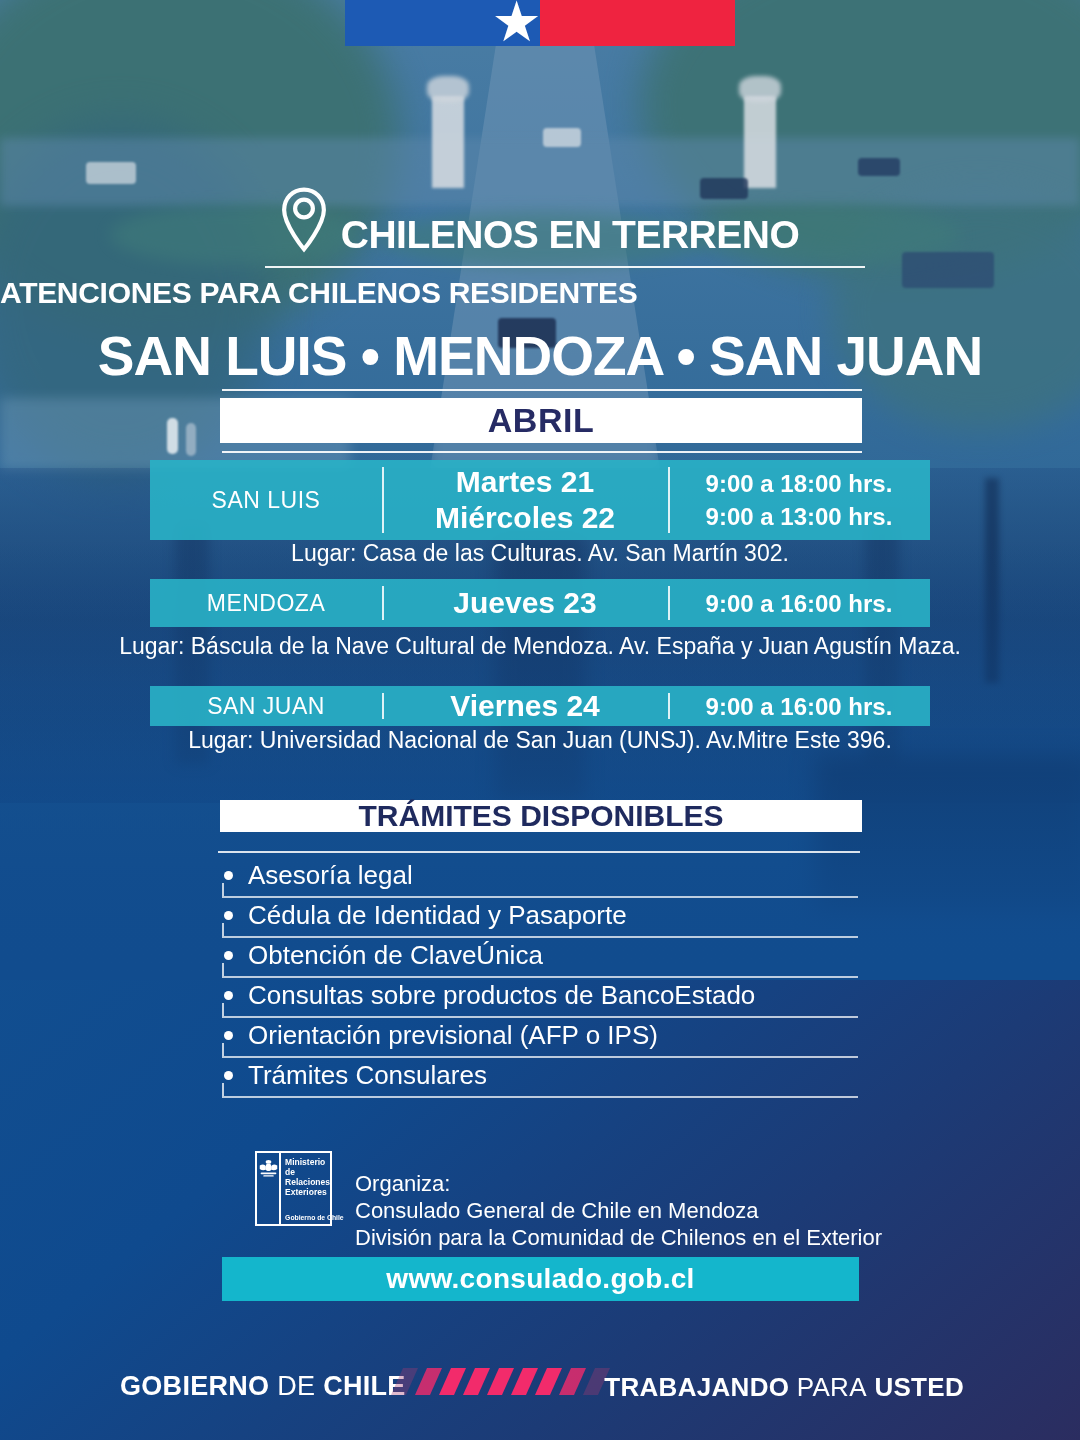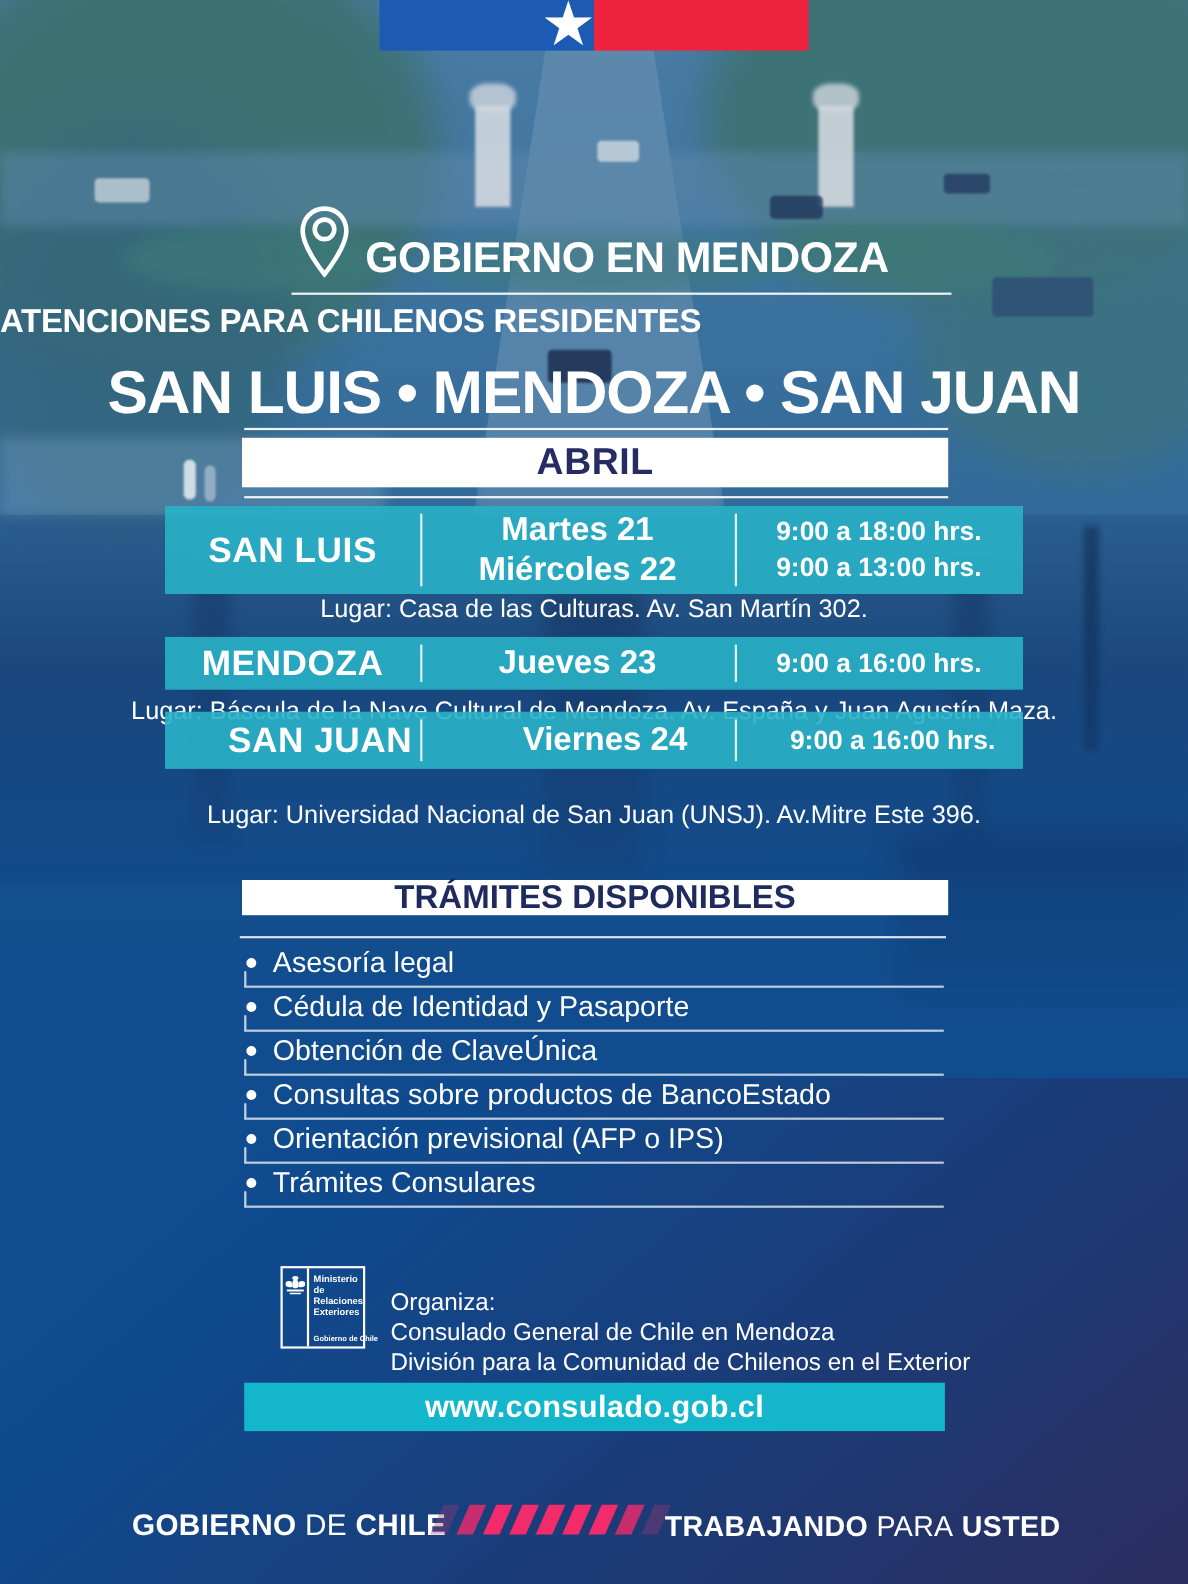--- a/index.html
+++ b/index.html
@@ -73,23 +73,23 @@
     display:flex; align-items:center; justify-content:center; }
   .month-box span { color:#262b64; font-size:34px; font-weight:800; letter-spacing:.5px; }
 
   
   .band { position:absolute; left:150px; width:780px; background:rgba(41,177,198,.9);
     display:grid; grid-template-columns:232px 286px 1fr; align-items:center; }
   .band .sep { position:absolute; top:7px; bottom:7px; width:2px; background:rgba(255,255,255,.85); }
   .band .sep.s1 { left:232px; } .band .sep.s2 { left:518px; }
   .band-1 { top:460px; height:80px; }
   .band-2 { top:579px; height:48px; }
-  .band-3 { top:647px; height:52px;padding-left:25px; }
+  .band-3 { top:686px; height:40px; }
   .cell { text-align:center; }
-  .city { font-size:32px; font-weight:700; letter-spacing:.5px; }
+  .city { font-size:23px; font-weight:400; letter-spacing:.5px; }
   .day  { font-size:30px; font-weight:700; line-height:36px; }
   .time { font-size:24px; font-weight:700; line-height:33px; }
   .lugar { position:absolute; left:0; right:0; text-align:center; font-size:23px; font-weight:400; }
   .lugar-1 { top:540px; }
   .lugar-2 { top:633px; }
   .lugar-3 { top:727px; }
 
   
   .svc-box { position:absolute; left:220px; top:800px; width:642px; height:32px; background:#fff;
     display:flex; align-items:center; justify-content:center; }
@@ -170,21 +170,21 @@
     <span class="flag-star">★</span>
   </div>
 
   <div class="title-row">
     <span>
       <svg viewBox="0 0 44 64" width="46" height="68" fill="none" stroke="#ffffff" stroke-width="4">
         <path d="M22 3 C11 3 3 11.5 3 22.5 C3 37 22 60 22 60 C22 60 41 37 41 22.5 C41 11.5 33 3 22 3 Z"></path>
         <circle cx="22" cy="21" r="8.5"></circle>
       </svg>
     </span>
-    <span class="title-text">GOBIERNO EN MENDOZA</span>
+    <span class="title-text">CHILENOS EN TERRENO</span>
   </div>
   <div class="rule rule-title"></div>
   <div class="subtitle">ATENCIONES PARA CHILENOS RESIDENTES</div>
   <div class="cities">SAN LUIS • MENDOZA • SAN JUAN</div>
 
   <div class="rule rule-m1"></div>
   <div class="month-box">
     <span>ABRIL</span>
   </div>
   <div class="rule rule-m2"></div>

